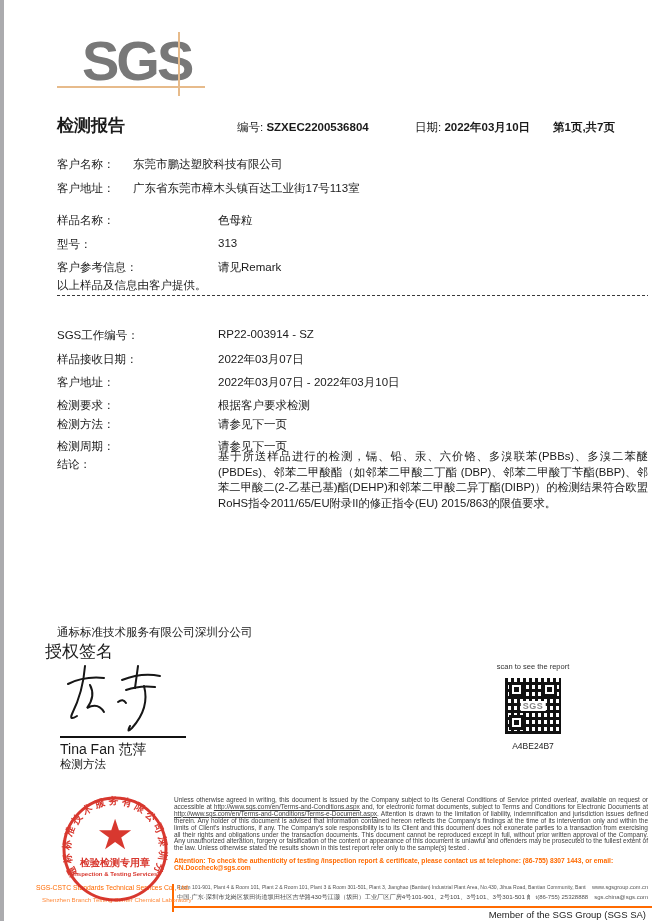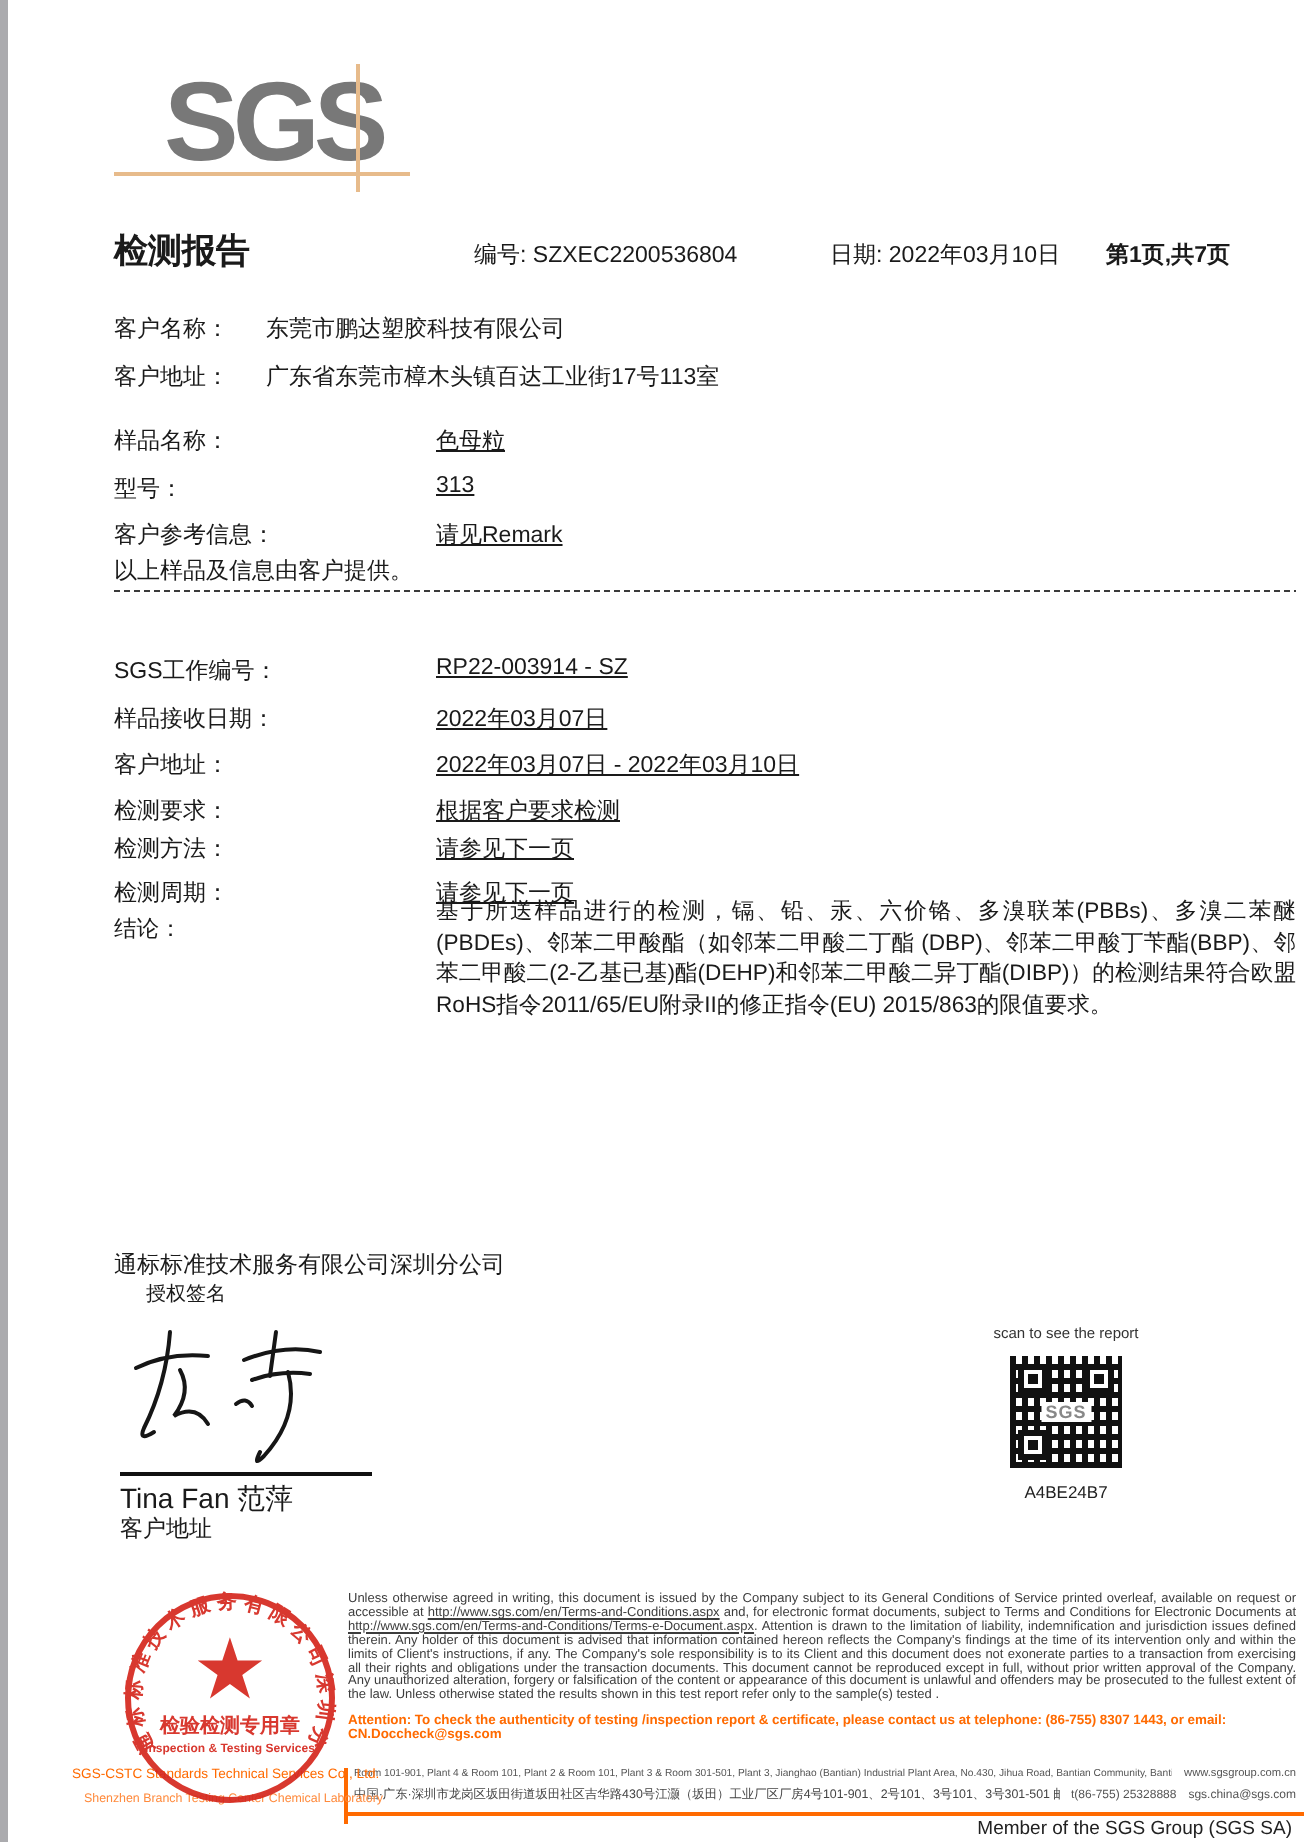--- a/index.html
+++ b/index.html
@@ -8,39 +8,39 @@
   .edge-strip { position:absolute; left:0; top:0; width:4px; height:100%; background:#ababae; }
 
   
   .logo-text { position:absolute; left:82px; top:33px; font-size:56px; font-weight:bold; color:#787878; letter-spacing:-3px; line-height:1; }
   .logo-hline { position:absolute; left:57px; top:86px; width:148px; height:2px; background:#e7bb8b; }
   .logo-vline { position:absolute; left:178px; top:32px; width:2px; height:64px; background:#e7bb8b; }
 
   
   .doc-title { position:absolute; left:57px; top:114px; font-size:17px; font-weight:bold; }
   .hmeta { position:absolute; top:120px; font-size:11.5px; white-space:nowrap; }
-  .hmeta b { font-weight:normal; }
+  .hmeta b { font-weight:bold; }
   .m-no { left:237px; } .m-date { left:415px; } .m-page { left:553px; font-weight:bold; }
 
   
   .row { position:absolute; left:57px; font-size:11.5px; white-space:nowrap; }
   .row .lbl { display:inline-block; }
   .val-a { position:absolute; left:76px; }   
-  .val-b { position:absolute; left:161px;text-decoration:underline; }  
+  .val-b { position:absolute; left:161px; }  
   .note { position:absolute; left:57px; font-size:11.5px; }
   .dashes { position:absolute; left:57px; top:295px; width:591px; height:1px;
             background:repeating-linear-gradient(90deg,#3a3a3a 0 3px,transparent 3px 5px); }
 
   .concl { position:absolute; left:57px; top:449px; width:591px; font-size:11.3px; }
   .concl .lbl { position:absolute; left:0; top:8px; }
   .concl .txt { position:absolute; left:161px; top:0; width:430px; line-height:15.6px; text-align:justify; }
 
   
   .sig-company { position:absolute; left:57px; top:625px; font-size:11.5px; }
-  .sig-auth    { position:absolute; left:73px; top:640px; font-size:10px; }
+  .sig-auth    { position:absolute; left:45px; top:640px; font-size:17px; }
   .sig-svg     { position:absolute; left:60px; top:658px; }
   .sig-line    { position:absolute; left:60px; top:736px; width:126px; height:2px; background:#111; }
   .sig-name    { position:absolute; left:60px; top:741px; font-size:14px; }
   .sig-role    { position:absolute; left:60px; top:757px; font-size:11.5px; }
 
   
   .qr-caption { position:absolute; left:488px; top:662px; width:90px; text-align:center; font-size:7.5px; color:#333; }
   .qr-box { position:absolute; left:499px; top:672px; width:68px; height:68px; background:#fff; padding:6px; }
   .qr-noise { position:relative; width:100%; height:100%;
       background-image:
@@ -154,21 +154,21 @@
       <path d="M30 27 Q36 38 27 50 Q38 44 44 54"></path>
       <path d="M62 22 Q82 14 100 18"></path>
       <path d="M78 8 L75 30"></path>
       <path d="M66 32 Q80 27 95 29"></path>
       <path d="M84 28 Q90 50 72 70 Q66 76 70 68"></path>
       <path d="M58 44 Q63 40 66 45"></path>
     </g>
   </svg>
   <div class="sig-line"></div>
   <div class="sig-name">Tina Fan 范萍</div>
-  <div class="sig-role">客户地址</div>
+  <div class="sig-role">检测方法</div>
 
   <div class="qr-caption">scan to see the report</div>
   <div class="qr-box">
     <div class="qr-noise">
       <div class="finder f-tl"></div>
       <div class="finder f-tr"></div>
       <div class="finder f-bl"></div>
       <div class="qr-center">SGS</div>
     </div>
   </div>

